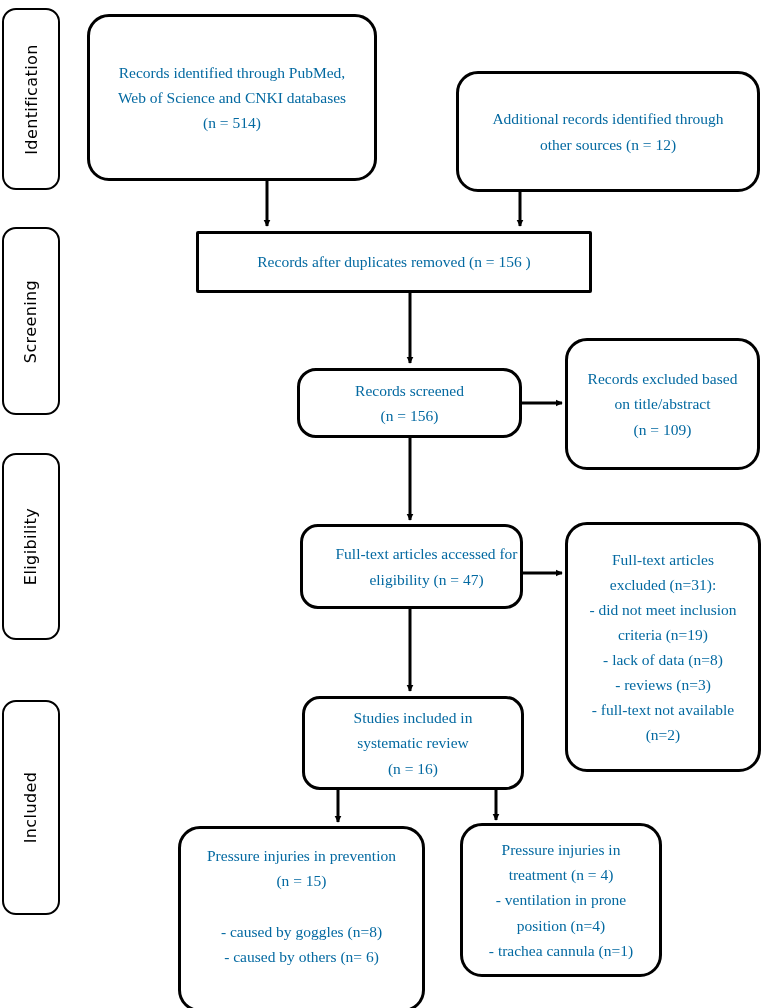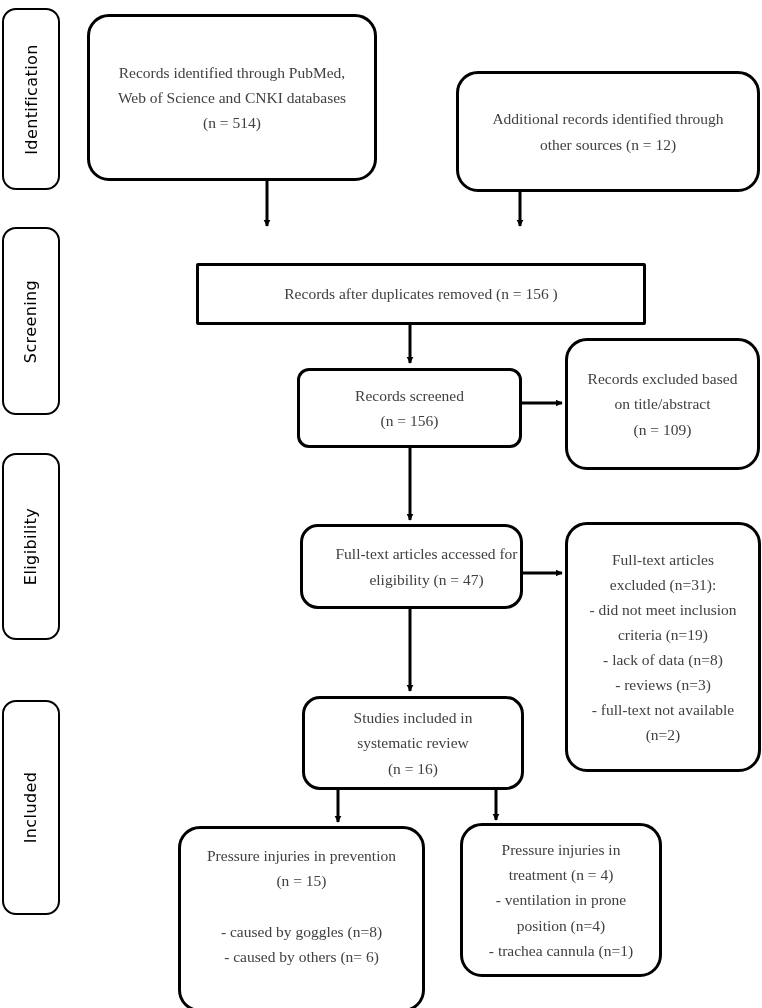--- a/index.html
+++ b/index.html
@@ -41,21 +41,21 @@
     position: absolute;
     border: 3px solid #000000;
     border-radius: 22px;
     background: #ffffff;
     box-sizing: border-box;
     display: flex;
     flex-direction: column;
     align-items: center;
     justify-content: center;
     text-align: center;
-    color: #404040;
+    color: #0369a1;
     font-family: "Liberation Serif", "DejaVu Serif", serif;
     font-size: 15.5px;
     line-height: 1.62;
     padding: 4px 8px;
   }
   .flow-box .line {
     white-space: pre;
     display: block;
   }
   .flow-box .gap {
@@ -125,25 +125,25 @@
     <span class="line">Records identified through PubMed,</span>
     <span class="line">Web of Science and CNKI databases</span>
     <span class="line">(n = 514)</span>
   </div>
 
   <div class="flow-box" style="left:456px; top:60px; width:304px; height:121px;margin-top:11px;">
     <span class="line">Additional records identified through</span>
     <span class="line">other sources (n = 12)</span>
   </div>
 
-  <div class="flow-box" style="left:196px; top:231px; width:450px; height:62px; border-radius:2px;margin-top:32px;">
+  <div class="flow-box" style="left:196px; top:231px; width:396px; height:62px; border-radius:2px;">
     <span class="line">Records after duplicates removed (n = 156 )</span>
   </div>
 
-  <div class="flow-box" style="left:297px; top:368px; width:225px; height:80px; border-radius:12px;">
+  <div class="flow-box" style="left:297px; top:368px; width:225px; height:70px; border-radius:19px;">
     <span class="line">Records screened</span>
     <span class="line">(n = 156)</span>
   </div>
 
   <div class="flow-box" style="left:565px; top:338px; width:195px; height:132px;">
     <span class="line">Records excluded based</span>
     <span class="line">on title/abstract</span>
     <span class="line">(n = 109)</span>
   </div>
 

